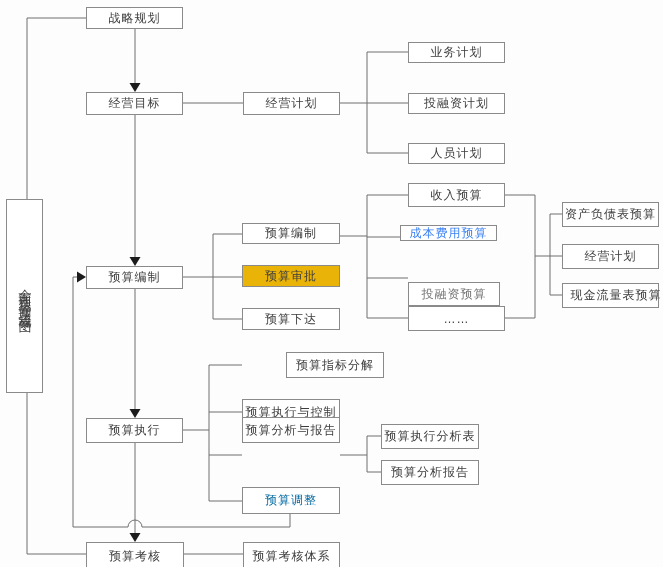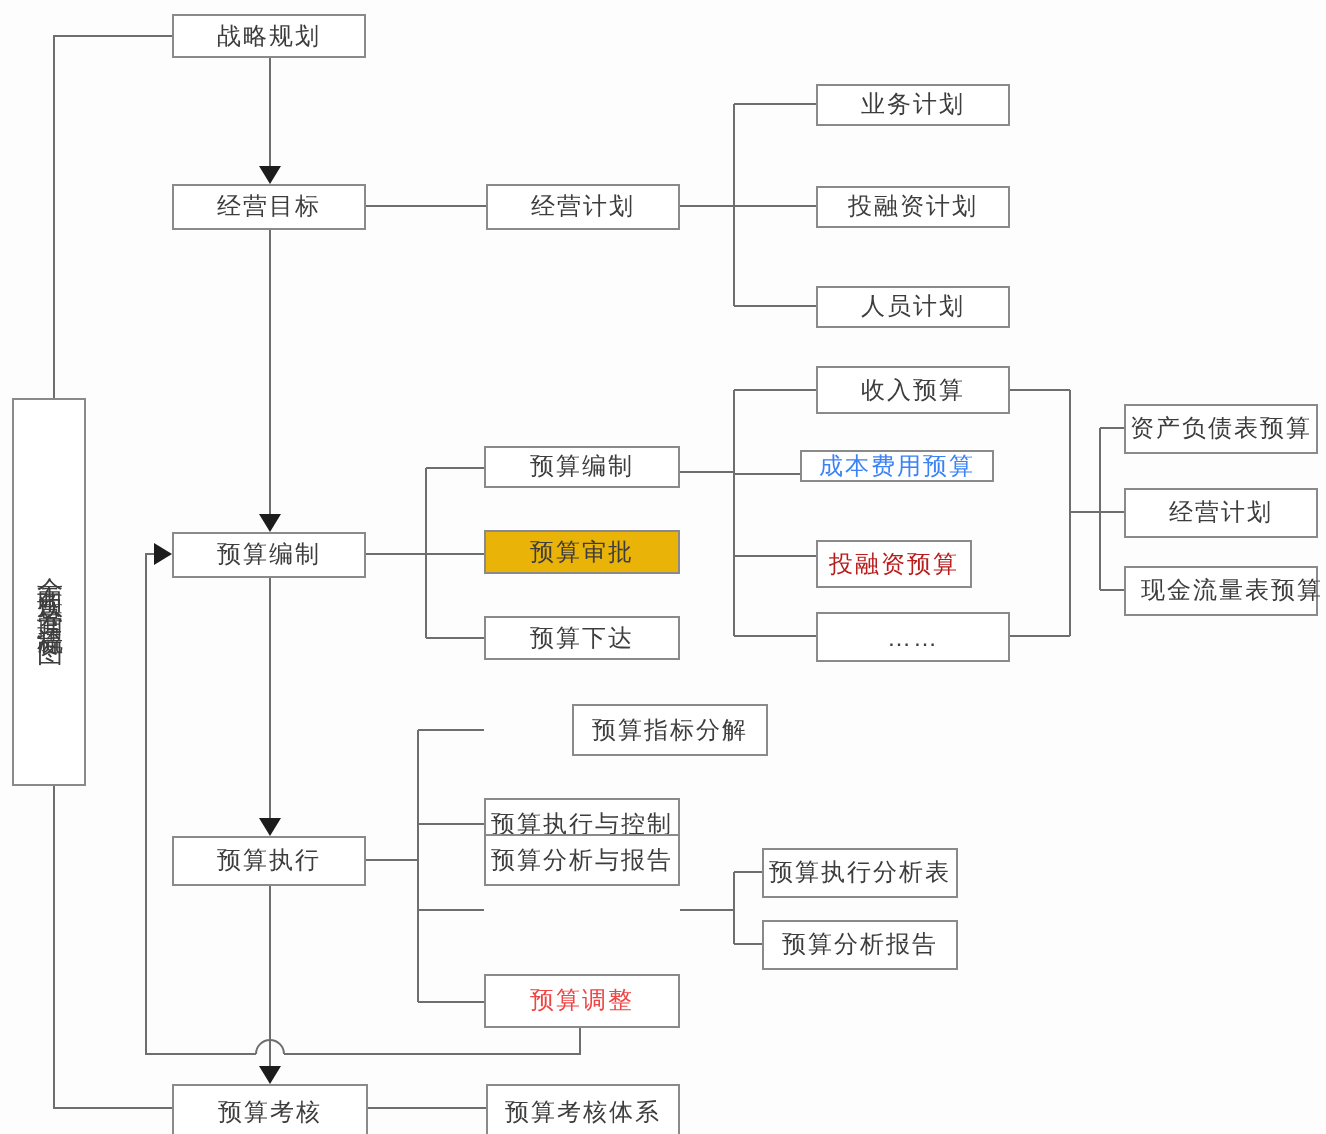--- a/index.html
+++ b/index.html
@@ -92,28 +92,28 @@
       <div class="node" style="left: 243px; top: 92px; width: 97px; height: 23px; border: 1px solid rgb(138, 138, 138); background: rgb(255, 255, 255); color: rgb(61, 61, 61);">经营计划</div>
       <div class="node" style="left: 408px; top: 42px; width: 97px; height: 21px; border: 1px solid rgb(138, 138, 138); background: rgb(255, 255, 255); color: rgb(61, 61, 61);">业务计划</div>
       <div class="node" style="left: 408px; top: 93px; width: 97px; height: 21px; border: 1px solid rgb(138, 138, 138); background: rgb(255, 255, 255); color: rgb(61, 61, 61);">投融资计划</div>
       <div class="node" style="left: 408px; top: 143px; width: 97px; height: 21px; border: 1px solid rgb(138, 138, 138); background: rgb(255, 255, 255); color: rgb(61, 61, 61);">人员计划</div>
       <div class="node" style="left: 86px; top: 266px; width: 97px; height: 23px; border: 1px solid rgb(138, 138, 138); background: rgb(255, 255, 255); color: rgb(61, 61, 61);">预算编制</div>
       <div class="node" style="left: 242px; top: 223px; width: 98px; height: 21px; border: 1px solid rgb(138, 138, 138); background: rgb(255, 255, 255); color: rgb(61, 61, 61);">预算编制</div>
       <div class="node" style="left: 242px; top: 265px; width: 98px; height: 22px; border: 1px solid rgb(138, 138, 138); background: #eab308; color: rgb(61, 61, 61);">预算审批</div>
       <div class="node" style="left: 242px; top: 308px; width: 98px; height: 22px; border: 1px solid rgb(138, 138, 138); background: rgb(255, 255, 255); color: rgb(61, 61, 61);">预算下达</div>
       <div class="node" style="left: 408px; top: 183px; width: 97px; height: 24px; border: 1px solid rgb(138, 138, 138); background: rgb(255, 255, 255); color: rgb(61, 61, 61);">收入预算</div>
       <div class="node" style="left: 400px; top: 225px; width: 97px; height: 16px; border: 1px solid rgb(138, 138, 138); background: rgb(255, 255, 255); color: #3b82f6;">成本费用预算</div>
-      <div class="node" style="left: 408px; top: 270px; width: 78px; height: 24px; border: 1px solid rgb(138, 138, 138); background: rgb(255, 255, 255); color: #b91c1c;">投融资预算</div>
+      <div class="node" style="left: 408px; top: 282px; width: 92px; height: 24px; border: 1px solid rgb(138, 138, 138); background: rgb(255, 255, 255); color: #737373;">投融资预算</div>
       <div class="node" style="left: 408px; top: 306px; width: 97px; height: 25px; border: 1px solid rgb(138, 138, 138); background: rgb(255, 255, 255); color: rgb(61, 61, 61);">……</div>
       <div class="node" style="left: 562px; top: 202px; width: 97px; height: 25px; border: 1px solid rgb(138, 138, 138); background: rgb(255, 255, 255); color: rgb(61, 61, 61);">资产负债表预算</div>
       <div class="node" style="left: 562px; top: 244px; width: 97px; height: 25px; border: 1px solid rgb(138, 138, 138); background: rgb(255, 255, 255); color: rgb(61, 61, 61);">经营计划</div>
       <div class="node" style="left: 562px; top: 283px; width: 97px; height: 25px; border: 1px solid rgb(138, 138, 138); background: rgb(255, 255, 255); color: rgb(61, 61, 61); padding-left: 11px;">现金流量表预算</div>
       <div class="node" style="left: 86px; top: 418px; width: 97px; height: 25px; border: 1px solid rgb(138, 138, 138); background: rgb(255, 255, 255); color: rgb(61, 61, 61);">预算执行</div>
       <div class="node" style="left: 242px; top: 352px; width: 98px; height: 26px; border: 1px solid rgb(138, 138, 138); background: rgb(255, 255, 255); color: rgb(61, 61, 61); margin-left: 44px;">预算指标分解</div>
       <div class="node" style="left: 242px; top: 399px; width: 98px; height: 26px; border: 1px solid rgb(138, 138, 138); background: rgb(255, 255, 255); color: rgb(61, 61, 61);">预算执行与控制</div>
       <div class="node" style="left: 242px; top: 417px; width: 98px; height: 26px; border: 1px solid rgb(138, 138, 138); background: rgb(255, 255, 255); color: rgb(61, 61, 61);">预算分析与报告</div>
-      <div class="node" style="left: 242px; top: 487px; width: 98px; height: 27px; border: 1px solid rgb(138, 138, 138); background: rgb(255, 255, 255); color: #ef4444;">预算调整</div>
+      <div class="node" style="left: 242px; top: 487px; width: 98px; height: 27px; border: 1px solid rgb(138, 138, 138); background: rgb(255, 255, 255); color: #0369a1;">预算调整</div>
       <div class="node" style="left: 381px; top: 424px; width: 98px; height: 25px; border: 1px solid rgb(138, 138, 138); background: rgb(255, 255, 255); color: rgb(61, 61, 61);">预算执行分析表</div>
       <div class="node" style="left: 381px; top: 460px; width: 98px; height: 25px; border: 1px solid rgb(138, 138, 138); background: rgb(255, 255, 255); color: rgb(61, 61, 61);">预算分析报告</div>
       <div class="node" style="left: 86px; top: 542px; width: 98px; height: 28px; border: 1px solid rgb(138, 138, 138); background: rgb(255, 255, 255); color: rgb(61, 61, 61);">预算考核</div>
       <div class="node" style="left: 243px; top: 542px; width: 97px; height: 28px; border: 1px solid rgb(138, 138, 138); background: rgb(255, 255, 255); color: rgb(61, 61, 61);">预算考核体系</div>
     </div>
 </div>
 
 </body></html>

